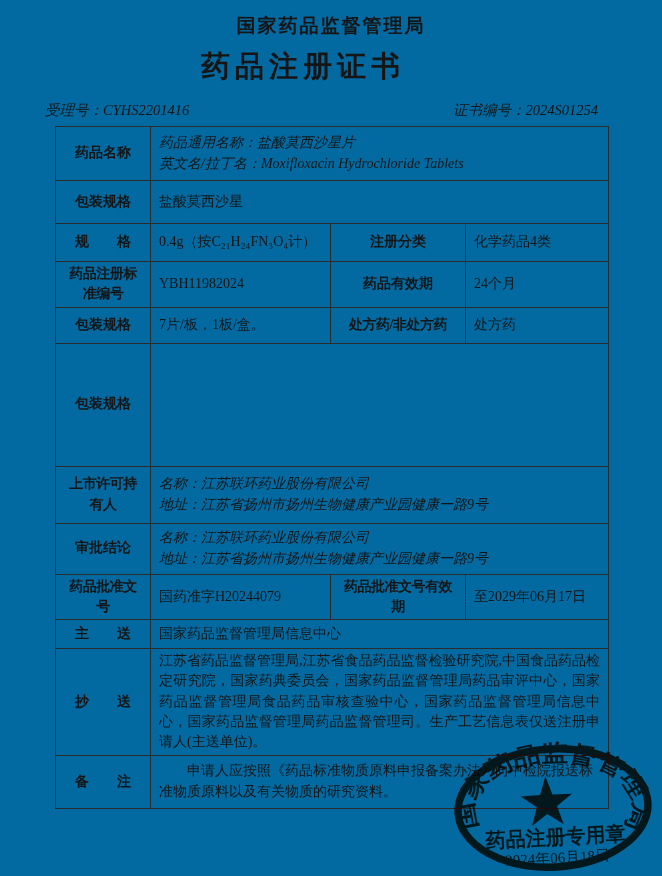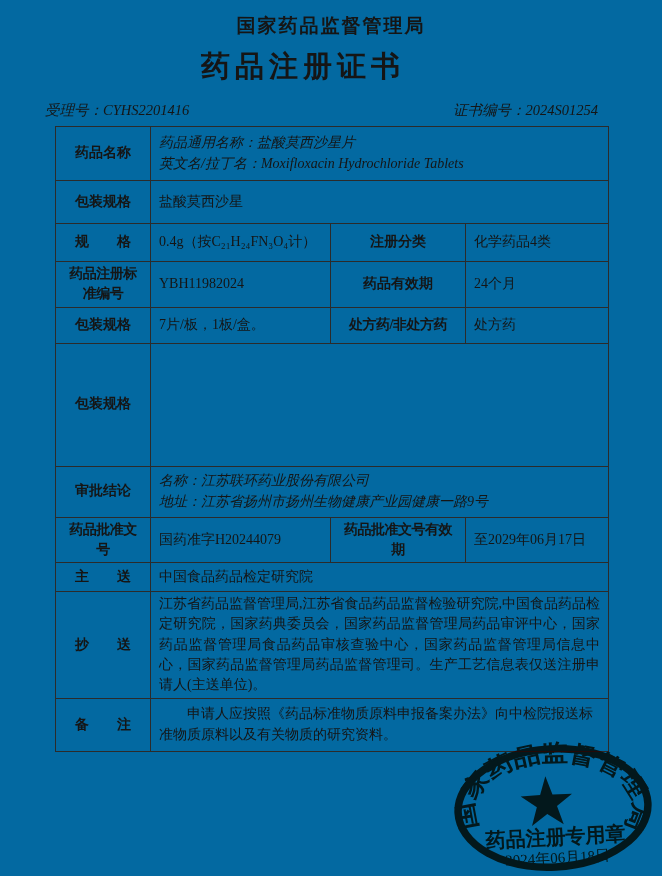--- a/index.html
+++ b/index.html
@@ -98,40 +98,47 @@
       <td>7片/板，1板/盒。</td>
       <td class="lbl lbl-md">处方药/非处方药</td>
       <td>处方药</td>
     </tr>
 
     <tr style="height:123px">
       <td class="lbl">包装规格</td>
       <td colspan="3"></td>
     </tr>
 
+    <tr style="height:57px">
+      <td class="lbl lbl-sm">上市许可持有人</td>
+      <td colspan="3" class="two-line">
+        <div>名称：江苏联环药业股份有限公司</div>
+        <div>地址：江苏省扬州市扬州生物健康产业园健康一路9号</div>
+      </td>
+    </tr>
 
     <tr style="height:51px">
       <td class="lbl">审批结论</td>
       <td colspan="3" class="two-line">
         <div>名称：江苏联环药业股份有限公司</div>
         <div>地址：江苏省扬州市扬州生物健康产业园健康一路9号</div>
       </td>
     </tr>
 
     <tr style="height:33px">
       <td class="lbl lbl-md">药品批准文号</td>
       <td>国药准字H20244079</td>
       <td class="lbl lbl-md">药品批准文号有效期</td>
       <td>至2029年06月17日</td>
     </tr>
 
 
     <tr style="height:29px">
       <td class="lbl">主　　送</td>
-      <td colspan="3">中国食品药品检定研究院</td>
+      <td colspan="3">国家药品监督管理局信息中心</td>
     </tr>
 
     <tr style="height:69px">
       <td class="lbl">抄　　送</td>
       <td colspan="3" class="cc-text">江苏省药品监督管理局,江苏省食品药品监督检验研究院,中国食品药品检定研究院，国家药典委员会，国家药品监督管理局药品审评中心，国家药品监督管理局食品药品审核查验中心，国家药品监督管理局信息中心，国家药品监督管理局药品监督管理司。生产工艺信息表仅送注册申请人(主送单位)。</td>
     </tr>
 
     <tr style="height:53px">
       <td class="lbl">备　　注</td>
       <td colspan="3" class="rm-text">申请人应按照《药品标准物质原料申报备案办法》向中检院报送标准物质原料以及有关物质的研究资料。</td>

